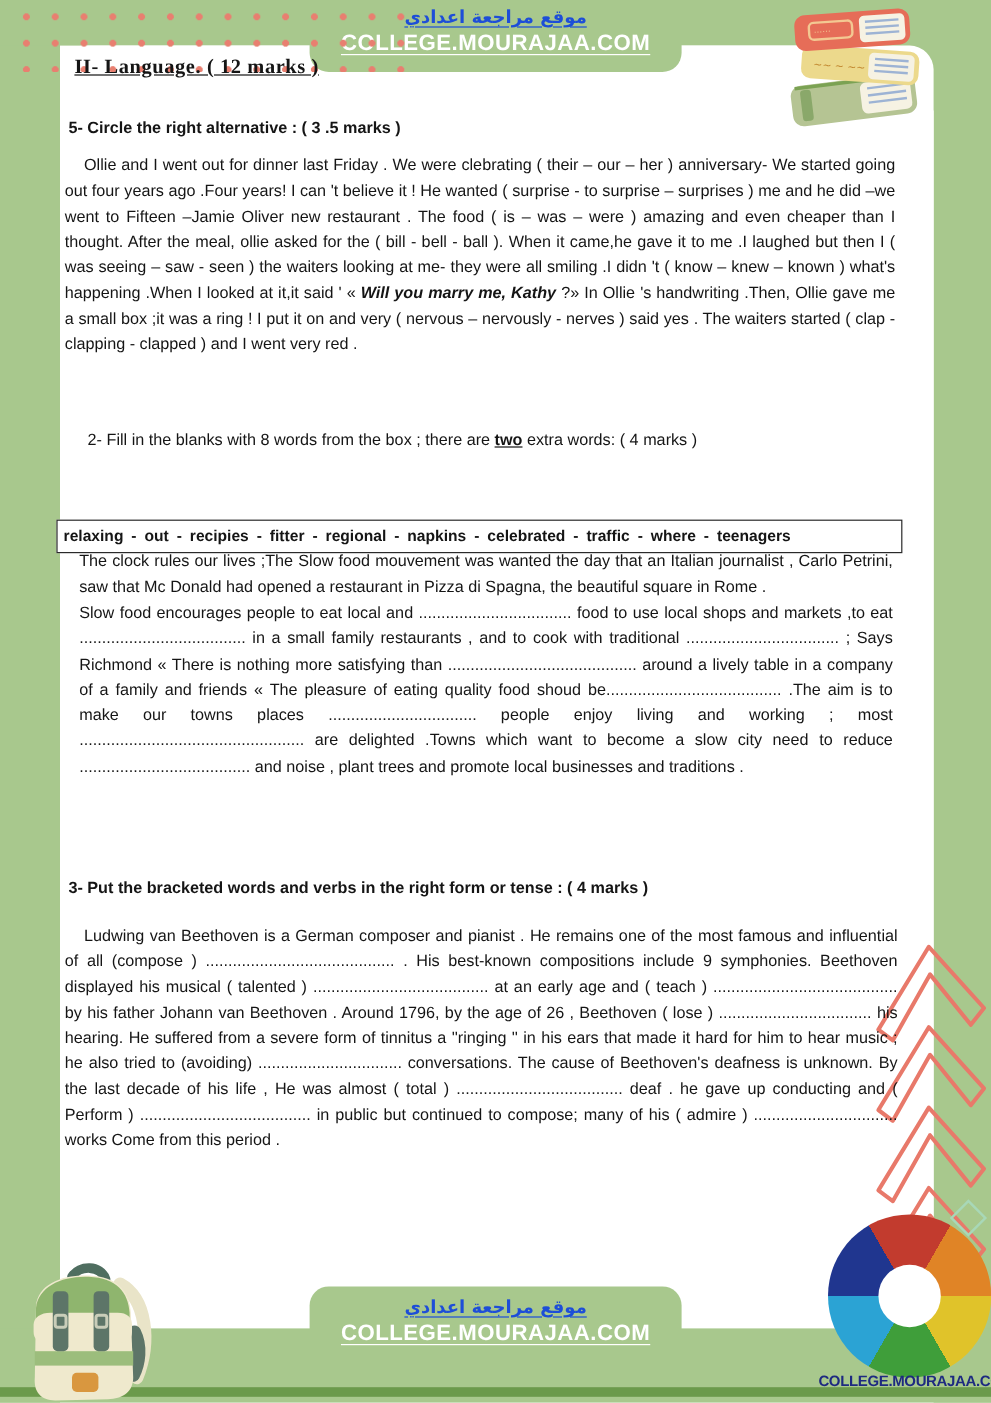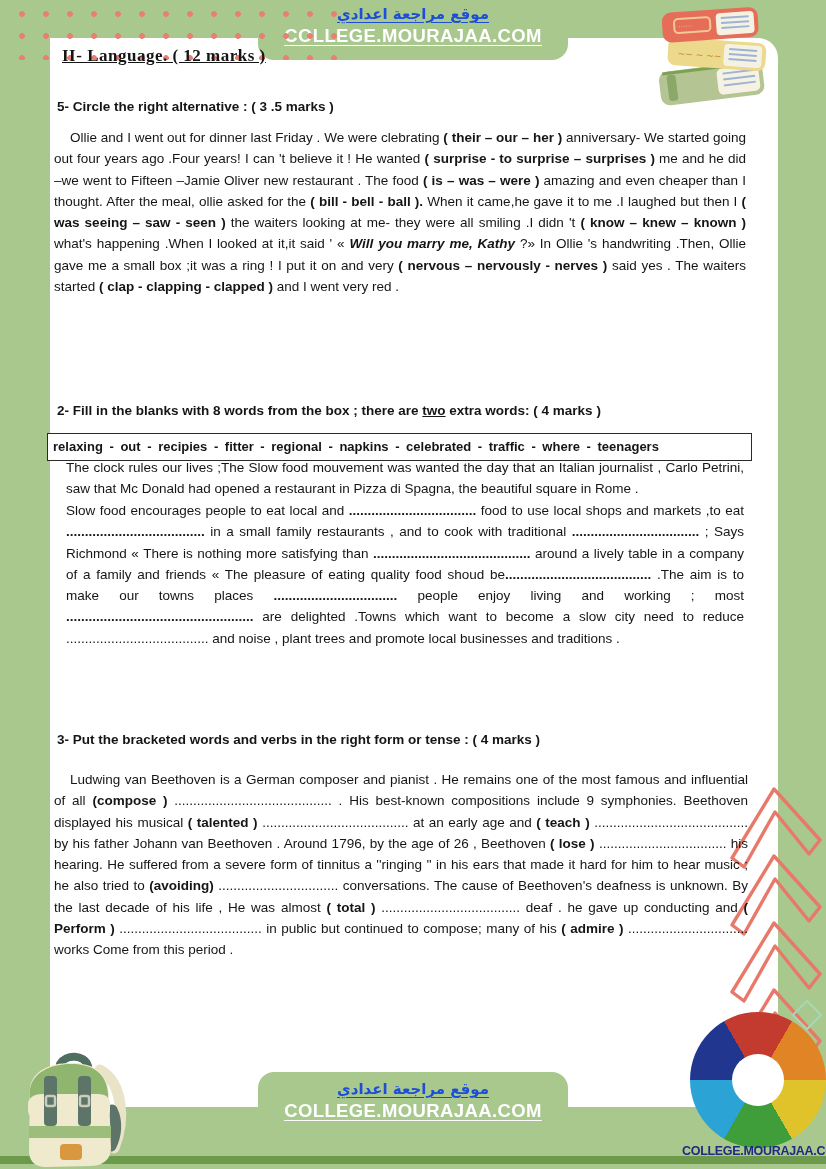--- a/index.html
+++ b/index.html
@@ -45,21 +45,21 @@
 
   
   .doc-title{position:absolute;left:62px;top:46px;z-index:5;
     font-family:"Liberation Serif","DejaVu Serif",serif;font-weight:bold;font-size:17px;letter-spacing:.5px;text-decoration:underline;}
   .ex-heading{position:absolute;z-index:5;font-weight:bold;font-size:13.5px;}
   .ex-body{position:absolute;z-index:5;font-size:13.5px;line-height:21.3px;text-align:justify;}
   .indented{text-indent:16px;}
   .word-box{position:absolute;left:47px;top:397px;width:698px;height:26px;z-index:5;
     border:1.6px solid #2a2a2a;background:#ffffff;font-weight:bold;font-size:13px;
     line-height:25px;padding-left:5px;white-space:nowrap;overflow:hidden;word-spacing:3px;margin-top:36px;}
-  .s-b{font-weight:700;}
+  .s-b{font-weight:400;}
   .s-bi{font-weight:700;font-style:italic;}
   .s-bu{font-weight:700;text-decoration:underline;}
 </style>
 </head>
 <body>
 
 <div class="strip-left"></div>
 <div class="strip-right"></div>
 <div class="band-top"></div>
 <div class="corner-block-right"></div>
@@ -139,21 +139,21 @@
 <div class="ring-logo">
   <div class="ring-hole"></div>
 </div>
 <div class="ring-text">COLLEGE.MOURAJAA.COM</div>
 
 <div class="doc-title">II- Language.   ( 12 marks )</div>
 
 <div class="ex-heading" style="left:57px;top:99px;">5-   Circle the right alternative :    ( 3 .5  marks )</div>
 <div class="ex-body indented" style="left:54px;top:127px;width:692px;"><span>Ollie and I went out for dinner last Friday . We were clebrating </span><span class="s-b">( their  –  our  –  her  )</span><span> anniversary- We started going out four years ago .Four years! I can 't believe it ! He wanted </span><span class="s-b">( surprise  -  to  surprise  –  surprises )</span><span> me and he did –we went to Fifteen –Jamie Oliver new restaurant . The food </span><span class="s-b">( is  –  was  –  were  )</span><span> amazing and even cheaper than I thought. After the meal, ollie asked for the </span><span class="s-b">( bill  -  bell  -  ball  ).</span><span> When it came,he gave it to me .I laughed but then I </span><span class="s-b">(  was seeing  –  saw  -  seen )</span><span> the waiters looking at me- they were all smiling .I didn 't </span><span class="s-b">( know  –  knew  –  known )</span><span> what's happening .When I looked at it,it said ' « </span><span class="s-bi">Will you marry me, Kathy</span><span> ?»  In Ollie 's handwriting .Then, Ollie gave me a small box ;it was a ring ! I put it on and very </span><span class="s-b">(  nervous  –  nervously  -  nerves  )</span><span> said yes . The waiters started </span><span class="s-b">( clap -  clapping -  clapped )</span><span> and I went very red .</span></div>
 
-<div class="ex-heading" style="left:57px;top:359px;margin-top:44px;"><span class="s-b">2-   Fill in the blanks with 8 words from the box ; there are </span><span class="s-bu">two</span><span class="s-b"> extra words:    ( 4 marks )</span></div>
+<div class="ex-heading" style="left:73px;top:359px;"><span class="s-b">2-   Fill in the blanks with 8 words from the box ; there are </span><span class="s-bu">two</span><span class="s-b"> extra words:    ( 4 marks )</span></div>
 <div class="word-box">relaxing  -  out  -  recipies  -  fitter  -  regional  -  napkins  -  celebrated  -  traffic  -  where  -  teenagers</div>
 <div class="ex-body" style="left:66px;top:457px;width:678px;">The clock rules our lives ;The Slow food mouvement was wanted the day that an Italian journalist , Carlo Petrini, saw that Mc Donald had opened a restaurant in Pizza di Spagna, the beautiful square in Rome .</div>
 <div class="ex-body" style="left:66px;top:500px;width:678px;"><span>Slow food encourages people to eat local and </span><span class="s-b">..................................</span><span> food to use local shops and markets ,to eat </span><span class="s-b">.....................................</span><span> in a small family restaurants , and to cook with traditional </span><span class="s-b">..................................</span><span> ; Says Richmond « There is nothing more satisfying than </span><span class="s-b">..........................................</span><span> around a lively table in a company of a family and friends « The pleasure of eating quality food shoud be</span><span class="s-b">.......................................</span><span> .The aim is to make our towns places </span><span class="s-b">.................................</span><span> people enjoy living and working ; most </span><span class="s-b">..................................................</span><span> are delighted .Towns which want to become a slow city need to reduce </span><span>......................................</span><span> and noise , plant trees and promote local businesses and traditions .</span></div>
 
 <div class="ex-heading" style="left:57px;top:732px;">3-   Put the bracketed words and verbs in the right form or tense : ( 4  marks )</div>
 <div class="ex-body indented" style="left:54px;top:769px;width:694px;"><span>Ludwing van Beethoven is a German composer and pianist . He remains one of the most famous and influential of all </span><span class="s-b">(compose )</span><span> .......................................... . His best-known compositions include 9 symphonies.  Beethoven displayed his musical </span><span class="s-b">(  talented  )</span><span> .......................................  at an early age and </span><span class="s-b">(  teach  )</span><span> ......................................... by his father Johann van Beethoven . Around 1796, by the age of 26 , Beethoven </span><span class="s-b">( lose )</span><span> .................................. his hearing. He suffered from a severe form of tinnitus  a ''ringing '' in his ears that made it hard for him to hear music ; he also tried to </span><span class="s-b">(avoiding)</span><span> ................................ conversations. The cause of Beethoven's deafness is unknown. By the last decade of his life , He was almost </span><span class="s-b">( total )</span><span> ..................................... deaf . he gave up conducting and </span><span class="s-b">( Perform )</span><span> ...................................... in public but continued to compose; many of his </span><span class="s-b">( admire )</span><span> ................................ works Come  from this period .</span></div>
 
 <div class="footer-tab">
   <span class="banner-ar" dir="rtl">موقع مراجعة اعدادي</span>
   <span class="banner-url">COLLEGE.MOURAJAA.COM</span>

